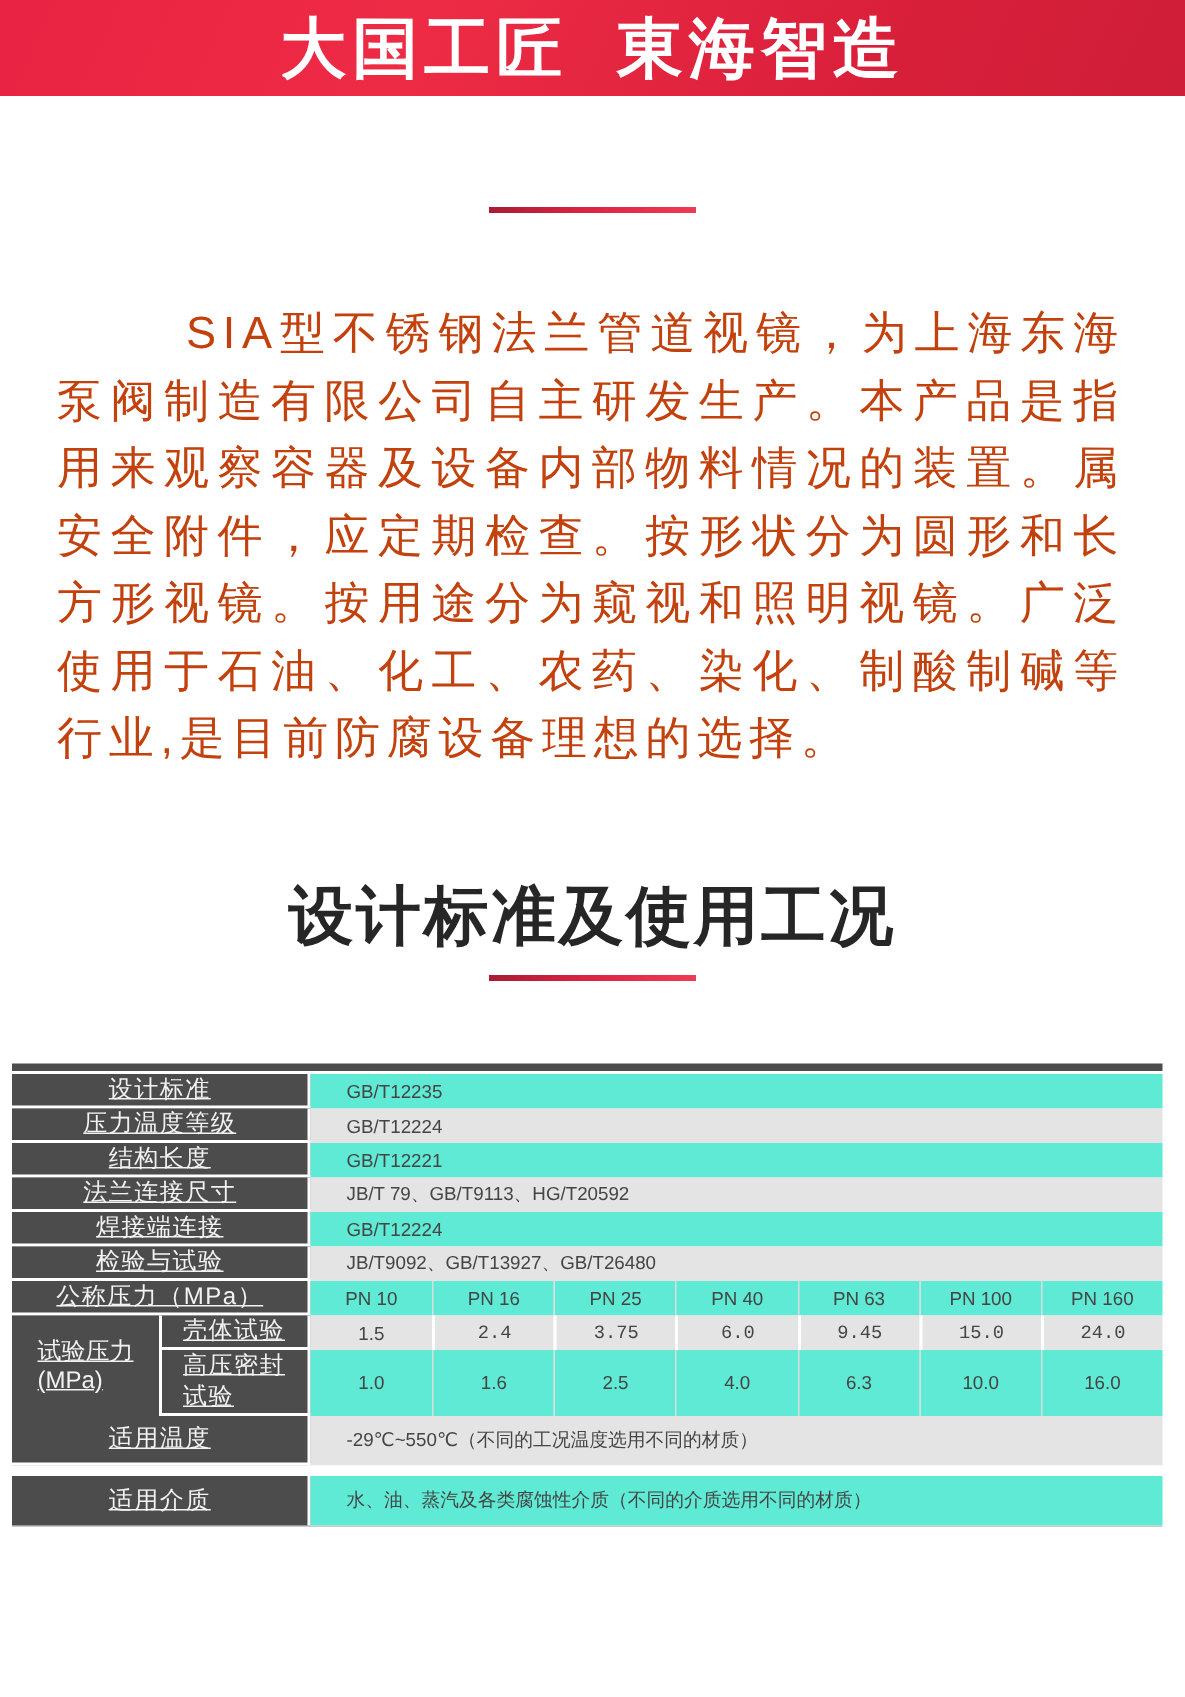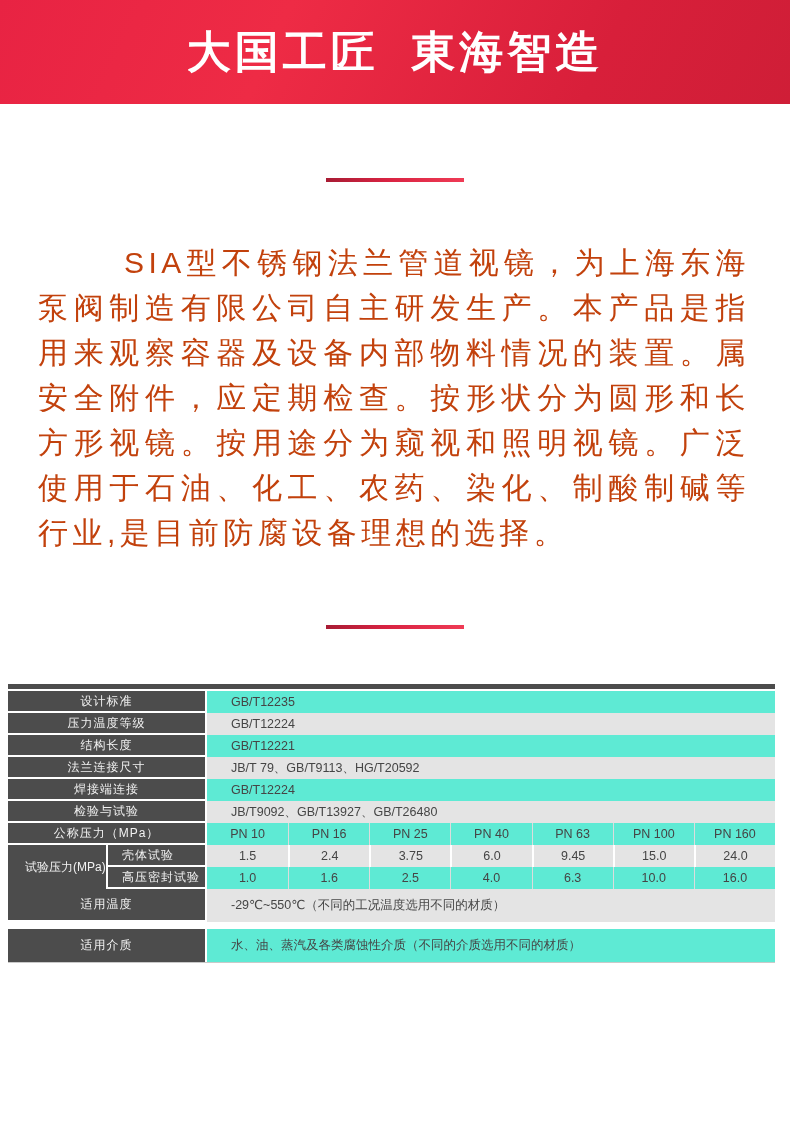--- a/index.html
+++ b/index.html
@@ -6,21 +6,21 @@
   html, body { background: #fff; }
   body {
     width: 790px; height: 1131px;
     font-family: "Liberation Sans", "DejaVu Sans", sans-serif;
     overflow: hidden;
   }
   .page { width: 790px; height: 1131px; position: relative; background: #fff; }
 
   
   .banner {
-    width: 790px; height: 104px;
+    width: 790px; height: 64px;
     background: linear-gradient(115deg, #e82343 0%, #ee2b45 35%, #d81f3a 75%, #cf1e37 100%);
     display: flex; align-items: center; justify-content: center;
   }
   .banner-title {
     color: #ffffff; font-size: 44px; font-weight: 800;
     letter-spacing: 4px; white-space: pre;
   }
 
   
   .section-head { text-align: center; }
@@ -52,50 +52,51 @@
     width: 767px; border-collapse: separate; border-spacing: 0;
     table-layout: fixed;
     font-size: 12.5px; color: #454545;
     border-bottom: 1px solid #c9c9c9;
   }
   col.c-lab1 { width: 100px; } col.c-lab2 { width: 99px; }
   td { height: 22px; vertical-align: middle; }
   td.lab {
     background: #4c4c4c; color: #f2f2f2; text-align: center;
     border-right: 2px solid #fff; border-bottom: 2px solid #fff;
-    font-size: 12px; letter-spacing: 1px;
+    font-size: 16px; letter-spacing: 1px; text-decoration: underline;
   }
   td.lab.left   { text-align: left; padding-left: 17px; letter-spacing: 0; }
   td.lab.sublab { text-align: left; padding-left: 14px; }
   td.lab.nosep  { border-bottom: none; }
   td.val  { text-align: left; padding-left: 24px; }
   td.num  { text-align: center; padding-left: 0; }
   tr.r-white td.val, tr.r-white td.num { background: #5eead4; }
   tr.r-gray  td.val, tr.r-gray  td.num { background: #e4e4e4; }
   tr.r-white td.num + td.num { border-left: 1px solid #dcdcdc; }
-  tr.r-gray  td.num + td.num { border-left: 2px solid #ffffff; }
+  tr.r-gray  td.num + td.num { border-left: 2px solid #ffffff; font-family: Liberation Mono, monospace; }
   tr.gap-row td { height: 7px; background: #fff; padding: 0; }
   td.tall { height: 33px; margin-top: 21px; }
 </style>
 </head>
 <body>
 
 <div class="page">
 
   <div class="banner">
     <div class="banner-title">大国工匠  東海智造</div>
   </div>
 
   <div class="section-head first">
     <div class="title-underline"></div>
   </div>
 
   <p class="overview-para">SIA型不锈钢法兰管道视镜，为上海东海泵阀制造有限公司自主研发生产。本产品是指用来观察容器及设备内部物料情况的装置。属安全附件，应定期检查。按形状分为圆形和长方形视镜。按用途分为窥视和照明视镜。广泛使用于石油、化工、农药、染化、制酸制碱等行业,是目前防腐设备理想的选择。</p>
 
   <div class="section-head second">
+    <div class="section-title">设计标准及使用工况</div>
     <div class="title-underline"></div>
   </div>
 
   <div class="table-wrap">
     <div class="table-topbar"></div>
     <table class="spec">
       <colgroup>
         <col class="c-lab1">
           <col class="c-lab2">
         <col>

